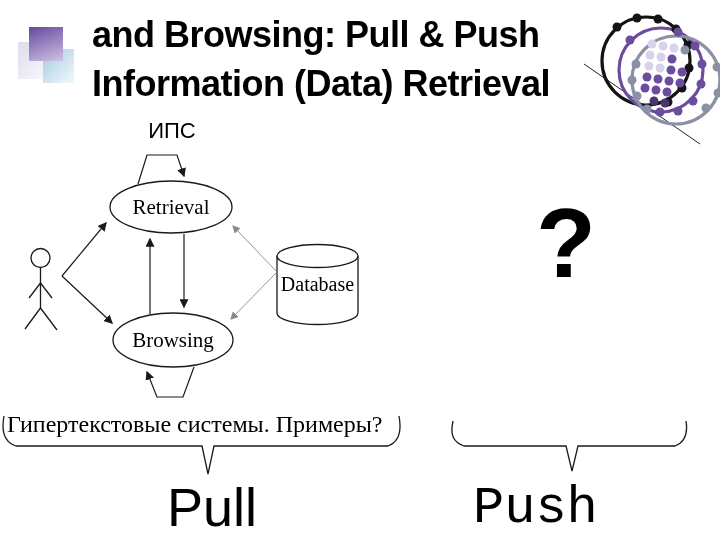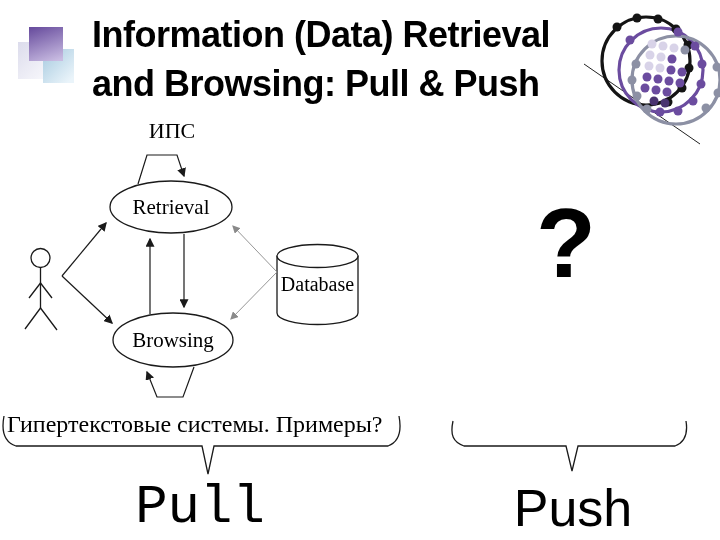--- a/index.html
+++ b/index.html
@@ -13,47 +13,47 @@
   .sq-back{left:1px;top:16px;width:38px;height:37px;background:linear-gradient(135deg,#dcdcec 0%,#f7f7fb 85%);z-index:1;}
   .sq-blue{left:26px;top:23px;width:31px;height:34px;background:linear-gradient(135deg,#a5c9df 0%,#eaf4fa 90%);z-index:2;}
   .sq-purple{left:12px;top:1px;width:34px;height:34px;background:linear-gradient(160deg,#6a4f9f 5%,#c9bce2 95%);z-index:3;}
   .title{
     position:absolute;left:92px;top:10px;width:540px;
     font-size:36px;font-weight:bold;line-height:49px;letter-spacing:-0.5px;
   }
   .org-logo{position:absolute;left:568px;top:0;width:152px;height:152px;}
   
   .ips{position:absolute;left:142px;top:118px;width:60px;text-align:center;
-       font-family:Liberation Serif, serif;font-size:22px;}
+       font-family:Liberation Sans, sans-serif;font-size:22px;}
   .qmark{position:absolute;left:536px;top:194px;font-size:98px;font-weight:bold;
          line-height:1;font-family:"Liberation Sans",sans-serif;}
   .note{position:absolute;left:7px;top:411px;width:400px;
         font-family:Liberation Serif, serif;font-size:24px;white-space:nowrap;}
-  .pull{position:absolute;left:100px;top:478px;width:200px;text-align:center;
-        font-family:Liberation Mono, monospace;font-size:54px;line-height:1.1;}
-  .push{position:absolute;left:473px;top:480px;width:200px;text-align:center;
-        font-family:Liberation Sans, sans-serif;font-size:52px;line-height:1.1;}
+  .pull{position:absolute;left:112px;top:478px;width:200px;text-align:center;
+        font-family:Liberation Sans, sans-serif;font-size:54px;line-height:1.1;}
+  .push{position:absolute;left:473px;top:480px;width:200px;text-align:left;
+        font-family:Liberation Mono, monospace;font-size:52px;line-height:1.1;}
   .diagram-svg{position:absolute;left:0;top:140px;}
   .brace-svg{position:absolute;left:0;top:410px;}
   svg text{font-family:"Liberation Serif",serif;fill:#000;}
 </style>
 </head>
 <body>
 
 <div class="slide">
 
   <div class="logo-squares">
     <span class="sq sq-back"></span>
     <span class="sq sq-blue"></span>
     <span class="sq sq-purple"></span>
   </div>
 
   <div class="title">
+    <div>and Browsing: Pull &amp; Push</div>
     <div>Information (Data) Retrieval</div>
-    <div>and Browsing: Pull &amp; Push</div>
   </div>
 
   <svg class="org-logo" viewBox="568 0 152 152">
     <line x1="584" y1="64" x2="700" y2="144" stroke="#222" stroke-width="1"></line>
     <circle cx="646" cy="61" r="44" fill="none" stroke="#141414" stroke-width="3.2"></circle>
     <circle cx="661" cy="70" r="42" fill="none" stroke="#6B4C9F" stroke-width="3.2"></circle>
     <circle cx="676" cy="80" r="44" fill="none" stroke="#8C90A4" stroke-width="3.2"></circle>
 
     <g fill="#141414">
       <circle cx="617" cy="27" r="4.5"></circle>

